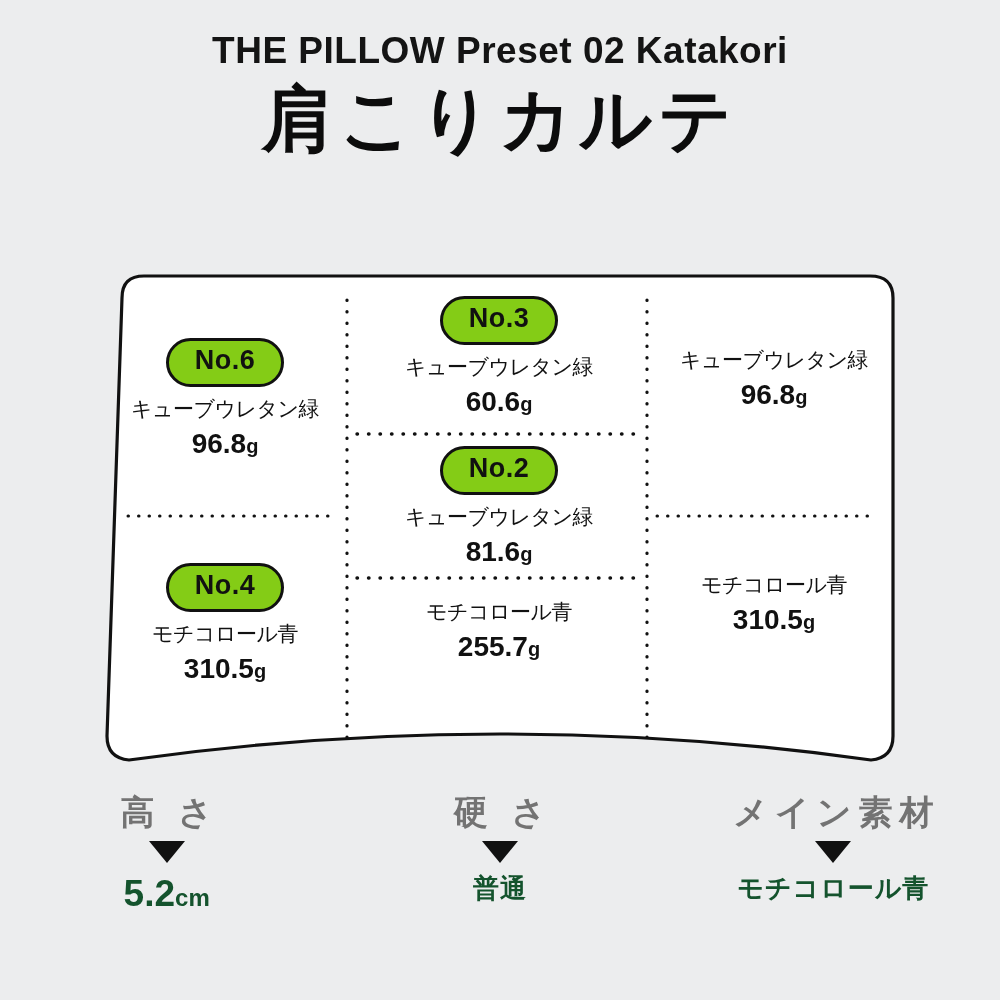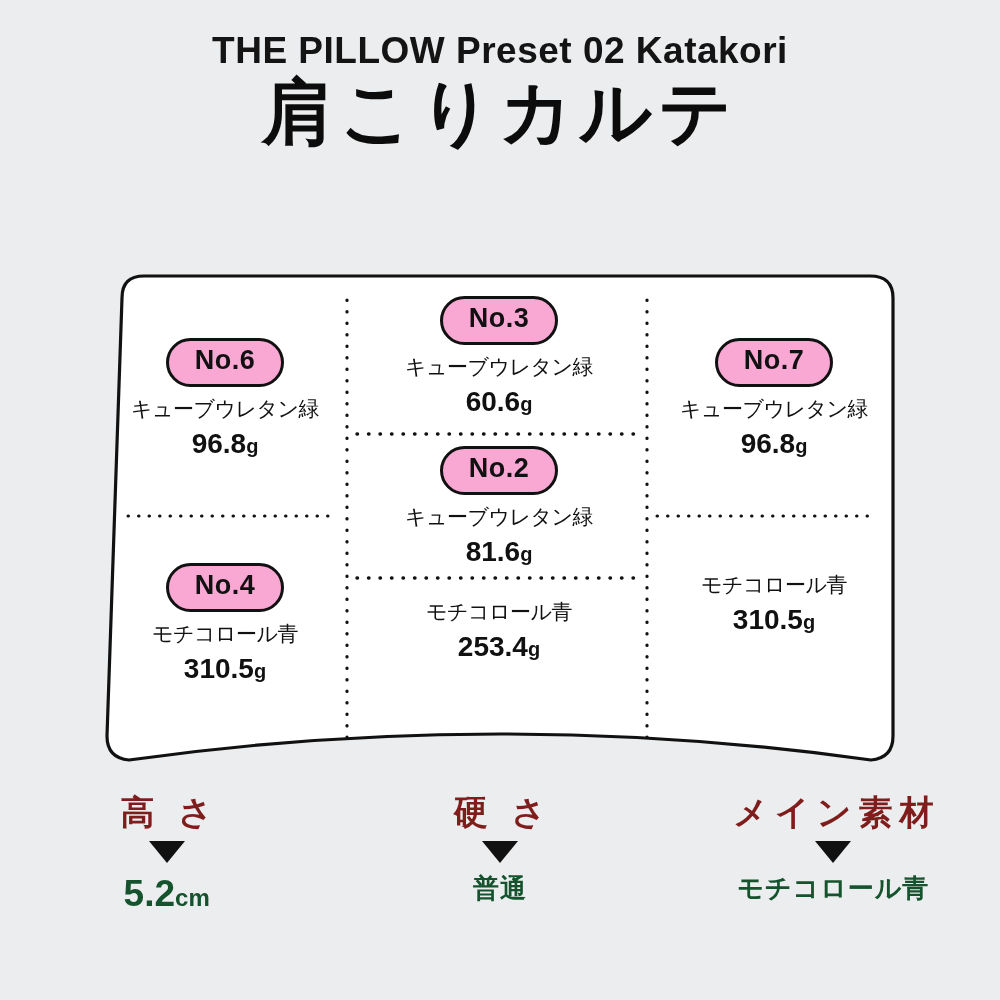--- a/index.html
+++ b/index.html
@@ -27,21 +27,21 @@
   .title-en {
     margin-top: 32px;
     font-size: 37px;
     font-weight: 700;
     letter-spacing: 0.5px;
     line-height: 1;
     color: #141414;
     white-space: nowrap;
   }
   .title-jp {
-    margin-top: 7px;
+    margin-top: 14px;
     font-size: 72px;
     font-weight: 700;
     letter-spacing: 6px;
     line-height: 1;
     color: #0c0c0c;
     white-space: nowrap;
   }
 
   
   .pillow-wrap {
@@ -72,21 +72,21 @@
     line-height: 1;
   }
   .badge {
     display: inline-block;
     border: 3px solid #111;
     border-radius: 26px;
     padding: 5px 26px 8px 26px;
     font-size: 27px;
     font-weight: 700;
     line-height: 1.1;
-    background: #f9a8d4;
+    background: #84cc16;
     letter-spacing: 0.5px;
     white-space: nowrap;
   }
   .mat {
     margin-top: 11px;
     font-size: 21px;
     font-weight: 400;
     letter-spacing: -0.5px;
     white-space: nowrap;
   }
@@ -122,21 +122,21 @@
   .sum-col {
     flex: 1 1 0;
     text-align: center;
   }
   .sum-label {
     font-size: 34px;
     font-weight: 700;
     letter-spacing: 7px;
     line-height: 1;
     padding-left: 7px;
-    color: #7f1d1d;
+    color: #737373;
     white-space: nowrap;
   }
   .sum-arrow {
     margin-top: 12px;
     line-height: 1;
     font-size: 0;
   }
   .sum-arrow svg { display: inline-block; }
   .sum-value {
     margin-top: 12px;
@@ -207,25 +207,24 @@
     </div>
 
     <div class="cell cell-2">
       <div class="badge">No.2</div>
       <div class="mat">キューブウレタン緑</div>
       <div class="wgt"><span>81.6</span><span class="unit">g</span></div>
     </div>
 
     <div class="cell cell-1">
       <div class="mat">モチコロール青</div>
-      <div class="wgt"><span>253.4</span><span class="unit">g</span></div>
+      <div class="wgt"><span>255.7</span><span class="unit">g</span></div>
     </div>
 
     <div class="cell cell-7">
-      <div class="badge">No.7</div>
       <div class="mat">キューブウレタン緑</div>
       <div class="wgt"><span>96.8</span><span class="unit">g</span></div>
     </div>
 
     <div class="cell cell-5">
       <div class="mat">モチコロール青</div>
       <div class="wgt"><span>310.5</span><span class="unit">g</span></div>
     </div>
 
   </div>

